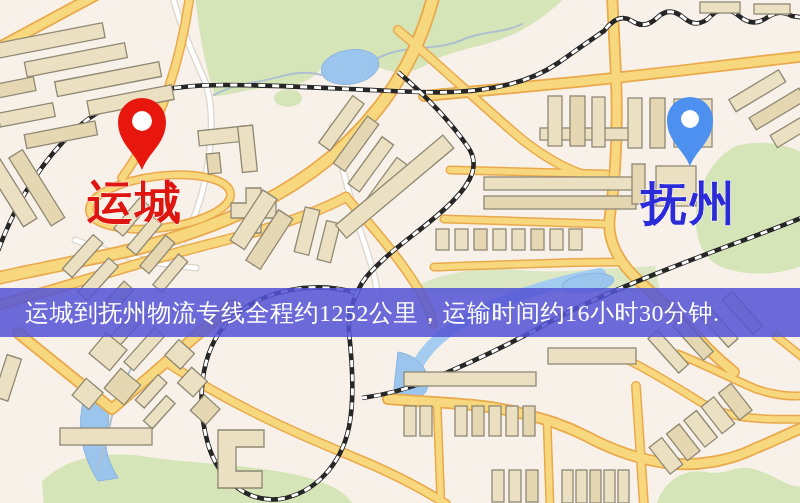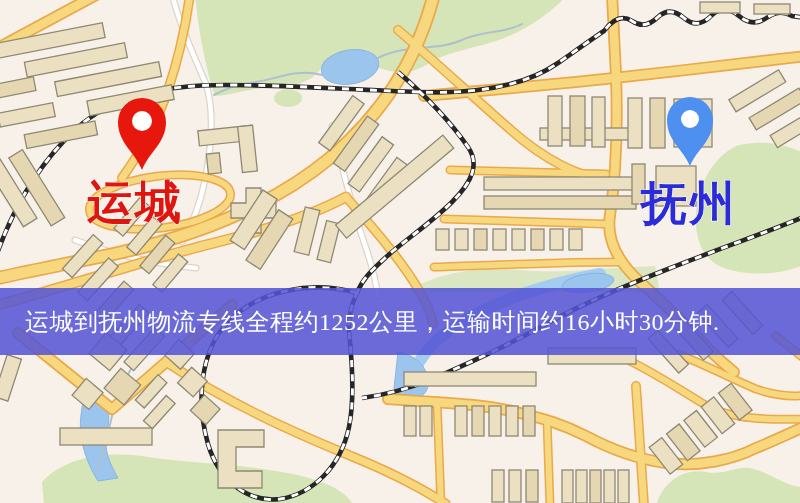--- a/index.html
+++ b/index.html
@@ -19,21 +19,21 @@
   .rf *{fill:none;stroke:#f8d87e;stroke-linecap:round;stroke-linejoin:round;}
   .rwb *{fill:none;stroke:#262626;stroke-width:4.6;stroke-linecap:butt;}
   .rww *{fill:none;stroke:#ffffff;stroke-width:2.9;stroke-dasharray:7 7;}
   .bld rect,.bld path{fill:#ebe1c2;stroke:#8f8873;stroke-width:1.3;}
   .bld .dk{fill:#e4d7b2;}
   .pin-hole{fill:#ffffff;}
   .city-label{font-family:"Liberation Serif",serif;font-weight:bold;font-size:46px;
               letter-spacing:2px;paint-order:stroke;stroke:#ffffff;stroke-width:1px;}
 
   
-  .banner{position:absolute;left:0;top:288px;width:800px;height:67px;
+  .banner{position:absolute;left:0;top:288px;width:800px;height:49px;
           background:rgba(84,84,213,0.86);display:flex;align-items:center;
           box-sizing:border-box;padding-left:25px;z-index:5;}
   .banner span{font-family:"Liberation Serif",serif;font-size:24px;color:#ffffff;
                letter-spacing:.5px;white-space:nowrap;}
 </style>
 </head>
 <body>
 
 <div class="stage">
 <svg viewBox="0 0 800 503" aria-label="map">

